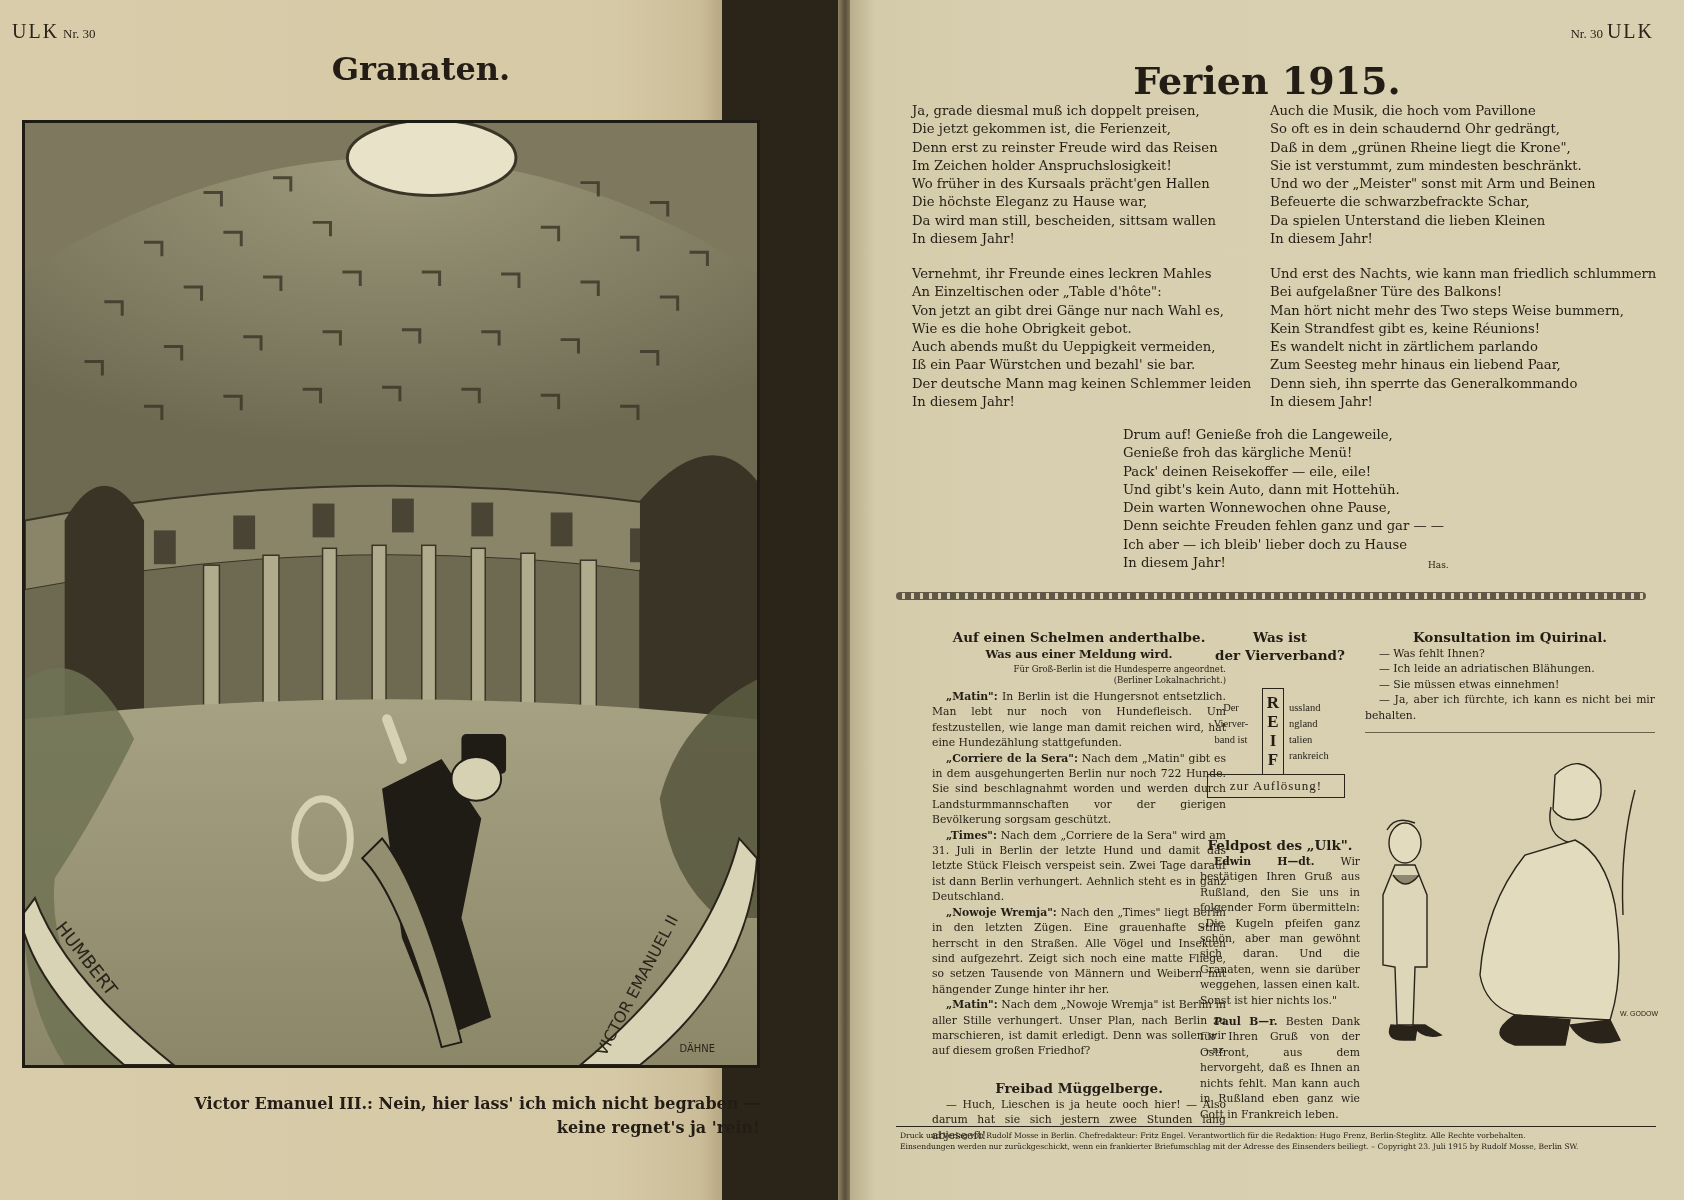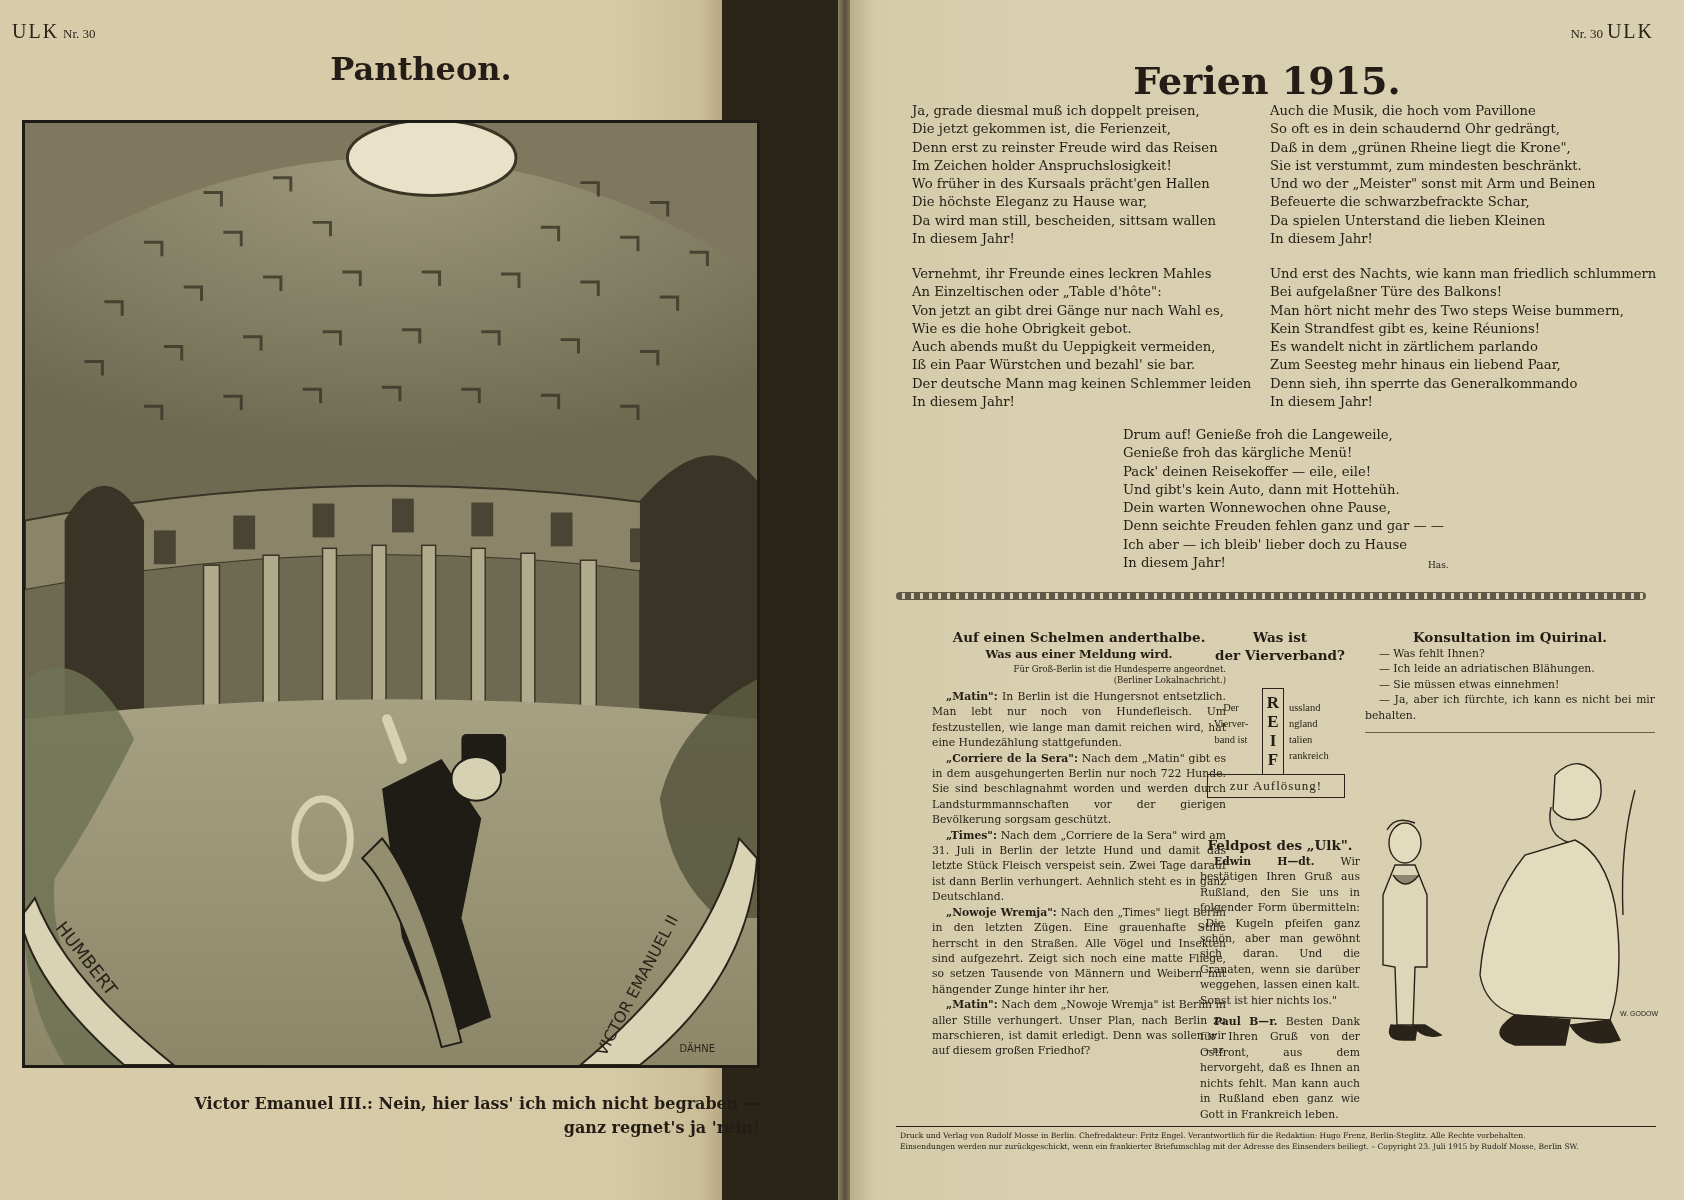--- a/index.html
+++ b/index.html
@@ -72,21 +72,21 @@
   .imprint { position: absolute; left: 50px; top: 1130px; width: 756px; font-size: 7.6px; line-height: 11px; white-space: nowrap; }
 </style>
 </head>
 <body>
 
 <div class="page page-left">
   <div class="folio folio-left">
     <span class="ulk">ULK</span>
     <span class="nr">Nr. 30</span>
   </div>
-  <div class="title-left">Pantheon.</div>
+  <div class="title-left">Granaten.</div>
 
   <div class="illus">
     <svg viewBox="0 0 738 948" preserveAspectRatio="none">
       <defs>
         <radialGradient id="dome" cx="50%" cy="0%" r="80%">
           <stop offset="0" stop-color="#9f9a7c"></stop>
           <stop offset="1" stop-color="#6e6a52"></stop>
         </radialGradient>
         <linearGradient id="floor" x1="0" y1="0" x2="0" y2="1">
           <stop offset="0" stop-color="#a7a184"></stop>
@@ -177,21 +177,21 @@
         <path d="M340 740 Q380 780 420 930 L440 925 Q400 770 360 720 Z" fill="#948e70" stroke="#1f1b15" stroke-width="2"></path>
         <ellipse cx="300" cy="720" rx="28" ry="40" fill="none" stroke="#d7d1b4" stroke-width="7"></ellipse>
         <path d="M365 600 L380 640" stroke="#d7d1b4" stroke-width="10" stroke-linecap="round"></path>
       </g>
       <text x="660" y="935" font-family="DejaVu Sans, sans-serif" font-size="10" fill="#2a231a">DÄHNE</text>
     </svg>
   </div>
 
   <div class="caption-left">
     <div>Victor Emanuel III.: Nein, hier lass' ich mich nicht begraben —</div>
-    <div>ganz regnet's ja 'rein!</div>
+    <div>keine regnet's ja 'rein!</div>
   </div>
 </div>
 
 <div class="gutter"></div>
 
 <div class="page page-right">
   <div class="folio folio-right">
     <span class="nr">Nr. 30</span>
     <span class="ulk">ULK</span>
   </div>
@@ -255,20 +255,24 @@
     <div class="h-sec">Auf einen Schelmen anderthalbe.</div>
     <div class="h-sub">Was aus einer Meldung wird.</div>
     <div class="quote-src">Für Groß-Berlin ist die Hundesperre angeordnet. (Berliner Lokalnachricht.)</div>
     <div id="schelmen-paras">
         <div class="para"><b>„Matin":</b> In Berlin ist die Hungersnot entsetzlich. Man lebt nur noch von Hundefleisch. Um festzustellen, wie lange man damit reichen wird, hat eine Hundezählung stattgefunden.</div>
         <div class="para"><b>„Corriere de la Sera":</b> Nach dem „Matin" gibt es in dem ausgehungerten Berlin nur noch 722 Hunde. Sie sind beschlagnahmt worden und werden durch Landsturmmannschaften vor der gierigen Bevölkerung sorgsam geschützt.</div>
         <div class="para"><b>„Times":</b> Nach dem „Corriere de la Sera" wird am 31. Juli in Berlin der letzte Hund und damit das letzte Stück Fleisch verspeist sein. Zwei Tage darauf ist dann Berlin verhungert. Aehnlich steht es in ganz Deutschland.</div>
         <div class="para"><b>„Nowoje Wremja":</b> Nach den „Times" liegt Berlin in den letzten Zügen. Eine grauenhafte Stille herrscht in den Straßen. Alle Vögel und Insekten sind aufgezehrt. Zeigt sich noch eine matte Fliege, so setzen Tausende von Männern und Weibern mit hängender Zunge hinter ihr her.</div>
         <div class="para"><b>„Matin":</b> Nach dem „Nowoje Wremja" ist Berlin in aller Stille verhungert. Unser Plan, nach Berlin zu marschieren, ist damit erledigt. Denn was sollen wir auf diesem großen Friedhof?<span class="sig">—nz.</span></div>
       </div>
+    <div style="margin-top:20px">
+      <div class="h-sec">Freibad Müggelberge.</div>
+      <div class="para">— Huch, Lieschen is ja heute ooch hier! — Also darum hat sie sich jestern zwee Stunden lang abjeseeft!</div>
+    </div>
   </div>
 
   <div class="col col-b">
     <div class="h-sec">Was ist</div>
     <div class="h-sec">der Vierverband?</div>
     <div class="reif-box">
       <div class="reif-left">
         <div>Der</div>
         <div>Vierver-</div>
         <div>band ist</div>

